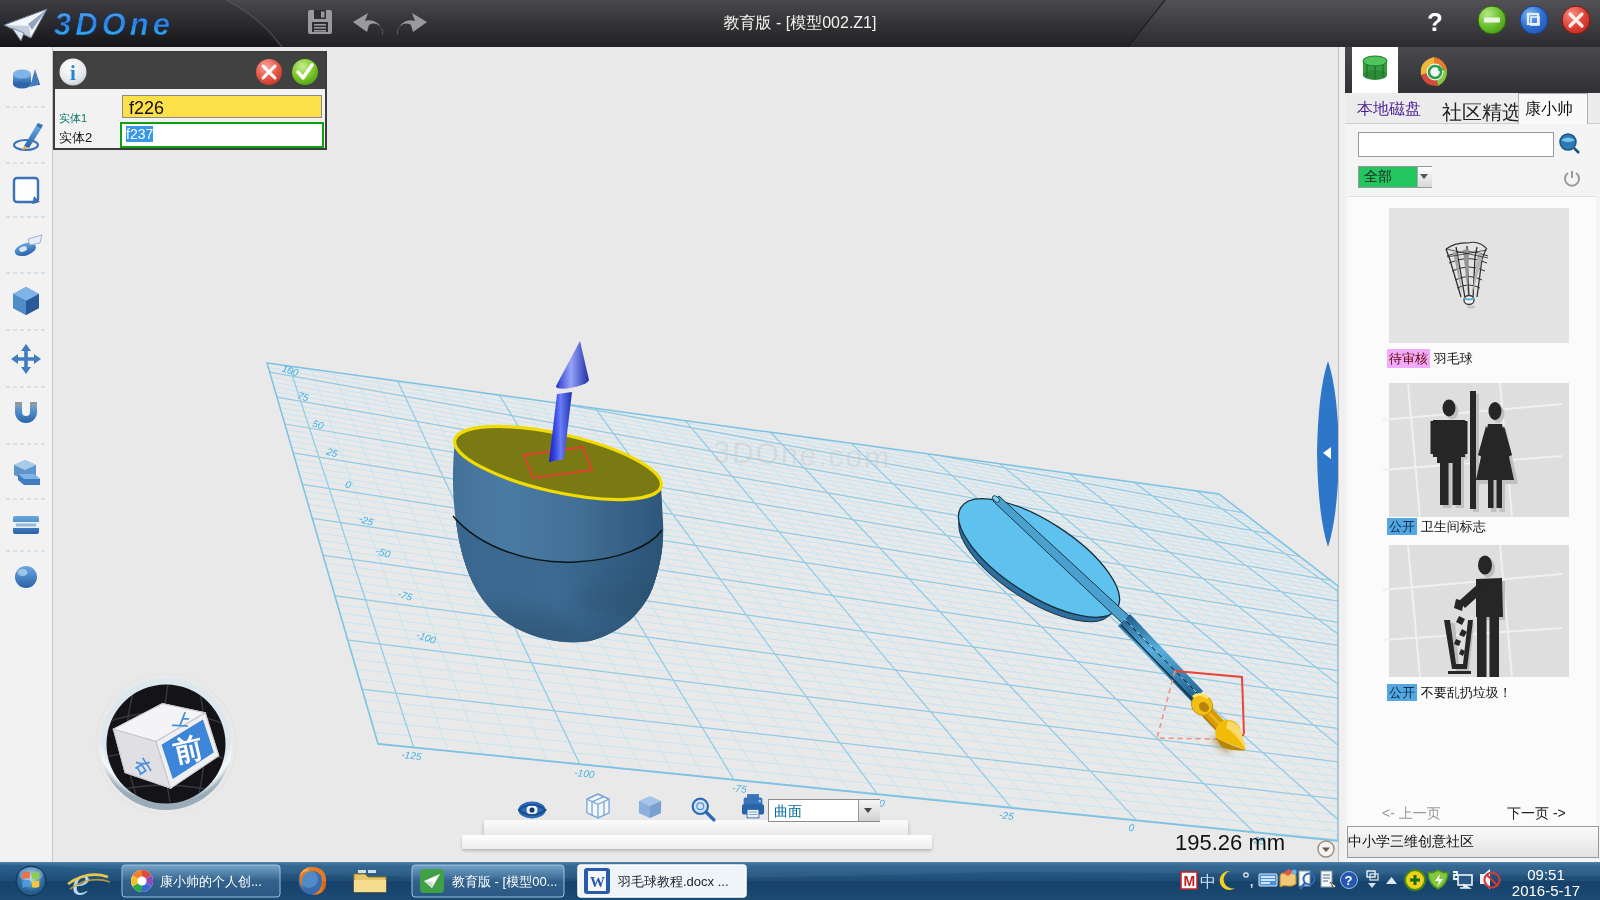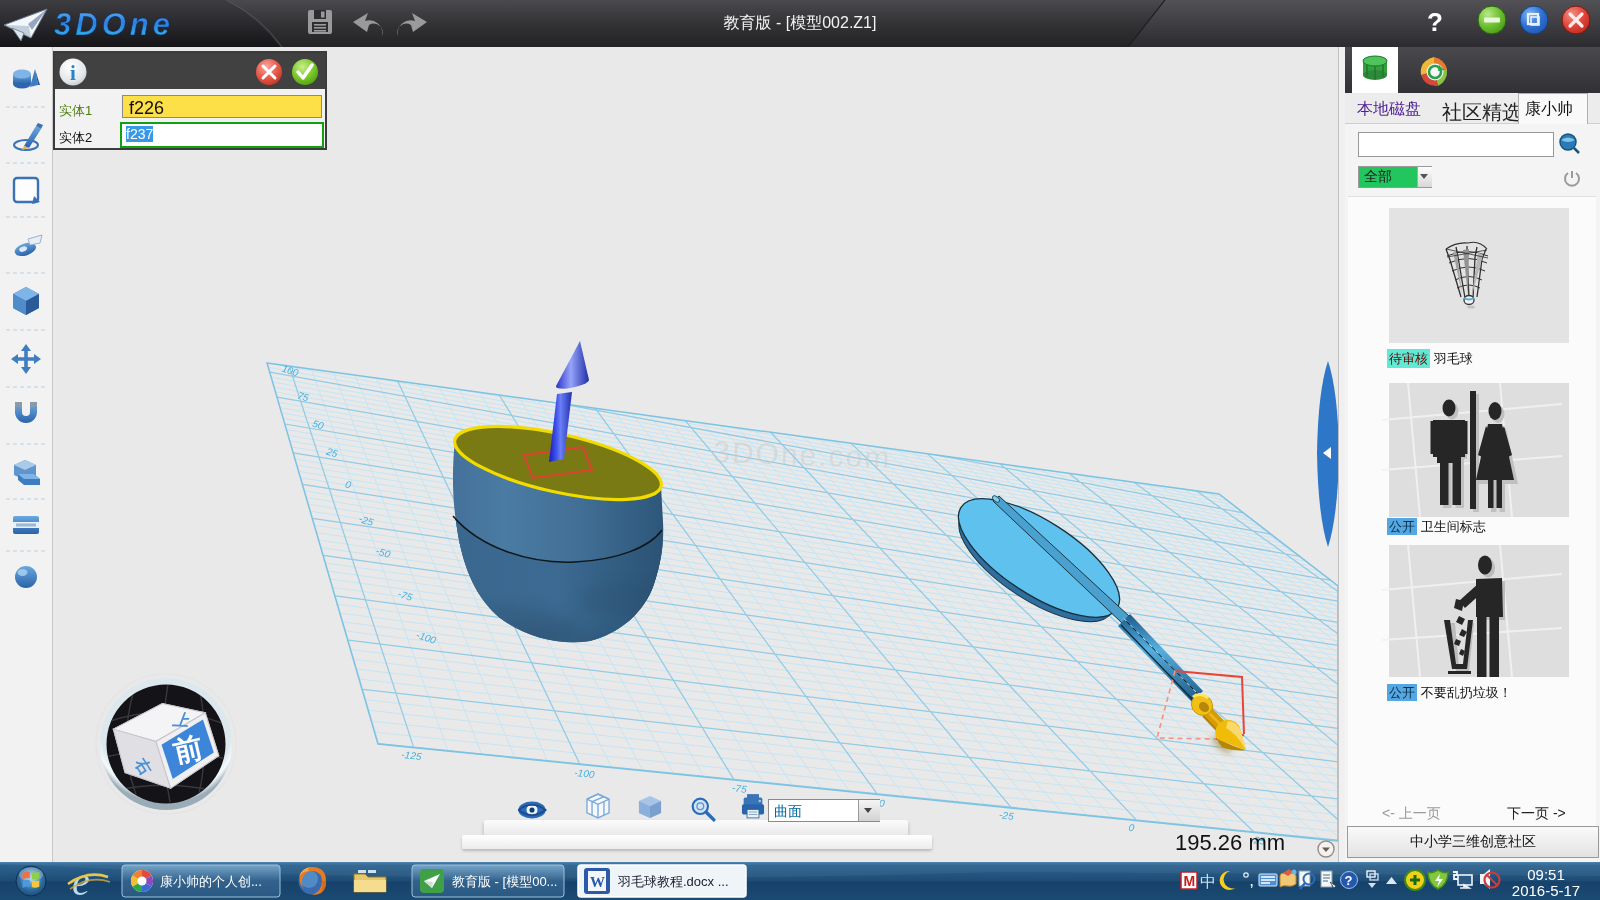--- a/index.html
+++ b/index.html
@@ -448,26 +448,26 @@
 <path d="M1456 599 l8 2 -2 10 -8 -3 Z"></path>
 <rect x="1477" y="617" width="9.5" height="60"></rect>
 <rect x="1489.5" y="617" width="9.5" height="60"></rect>
 <path d="M1444 620 L1452 669 L1467 669 L1473 620 L1468 620 L1463 664 L1456 664 L1450 620 Z"></path>
 <rect x="1448" y="671" width="23" height="3"></rect>
 <path d="M1459 616 l6 3 -3 6 -6 -3 Z M1462 629 l5 3 -3 5 -5 -2 Z M1456 639 l5 2 -2 5 -5 -2 Z M1461 649 l4 2 -2 5 -4 -2 Z"></path>
 </g>
 </g>
         </g>
       </svg>
-  <div style="position:absolute;left:42px;top:303px;font-size:13px"><span style="background:#5eead4;color:#6a0000;padding:2px 2px">待审核</span> <span style="color:#111">羽毛球</span></div>
+  <div style="position:absolute;left:42px;top:303px;font-size:13px"><span style="background:#f0abfc;color:#6a0000;padding:2px 2px">待审核</span> <span style="color:#111">羽毛球</span></div>
   <div style="position:absolute;left:42px;top:471px;font-size:13px"><span style="background:#54a7e0;color:#0a3050;padding:1px 2px">公开</span> <span style="color:#111">卫生间标志</span></div>
   <div style="position:absolute;left:42px;top:637px;font-size:13px"><span style="background:#54a7e0;color:#0a3050;padding:1px 2px">公开</span> <span style="color:#111">不要乱扔垃圾！</span></div>
   <div style="position:absolute;left:37px;top:758px;font-size:14px;color:#9a9a9a">&lt;- 上一页</div>
   <div style="position:absolute;left:162px;top:758px;font-size:14px;color:#222">下一页 -&gt;</div>
-  <div style="position:absolute;left:2px;top:779px;width:250px;height:30px;background:linear-gradient(#fafafa,#e2e2e2);border:1px solid #999;text-align:center;font-size:14px;color:#111;line-height:29px">中小学三维创意社区</div>
+  <div style="position:absolute;left:2px;top:779px;width:250px;height:30px;background:linear-gradient(#fafafa,#e2e2e2);border:1px solid #999;font-size:14px;color:#111;line-height:29px">中小学三维创意社区</div>
 </div>
 
 <svg width="1600" height="38" style="position:absolute;left:0;top:862px" viewBox="0 0 1600 38" font-family="Liberation Sans,sans-serif">
 <defs>
  <linearGradient id="tkb" x1="0" y1="0" x2="0" y2="1">
   <stop offset="0" stop-color="#4f87b2"></stop>
           <stop offset="0.08" stop-color="#2c628f"></stop>
           <stop offset="0.5" stop-color="#1d4c75"></stop>
           <stop offset="0.52" stop-color="#16416a"></stop>
           <stop offset="1" stop-color="#1b4a72"></stop>
@@ -592,17 +592,17 @@
             <stop offset="1" stop-color="#4a9a10"></stop>
    </radialGradient>
   </defs>
   <circle cx="18" cy="19" r="13.5" fill="url(#dinfo)"></circle>
   <text x="18" y="27" font-size="21" font-weight="bold" font-family="Liberation Serif,serif" fill="#2585c8" text-anchor="middle">i</text>
   <circle cx="214" cy="19" r="13" fill="url(#dred)"></circle>
   <path d="M208 13 L220 25 M220 13 L208 25" stroke="#fff" stroke-width="3" stroke-linecap="round"></path>
   <circle cx="250" cy="19" r="13" fill="url(#dgreen)"></circle>
   <path d="M243 19 L248 25 L257 12" stroke="#fff" stroke-width="3.5" fill="none" stroke-linecap="round" stroke-linejoin="round"></path>
  </svg>
- <div style="position:absolute;left:4px;top:49px;font-size:13px;color:#4d7c0f">实体1</div>
+ <div style="position:absolute;left:4px;top:58px;font-size:11px;color:#0f766e">实体1</div>
  <div style="position:absolute;left:67px;top:42px;width:200px;height:23px;background:#fde047;border:1px solid #8a8a8a;box-sizing:border-box;font-size:18px;color:#111;padding:2px 0 0 6px">f226</div>
  <div style="position:absolute;left:4px;top:76px;font-size:13px;color:#111">实体2</div>
  <div style="position:absolute;left:65px;top:69px;width:204px;height:26px;background:#fff;border:2px solid #10a010;box-sizing:border-box;font-size:14px;padding:2px 4px 0 4px"><span style="background:#3898e8;color:#fff">f237</span></div>
 </div>
 </div>
 </body></html>

